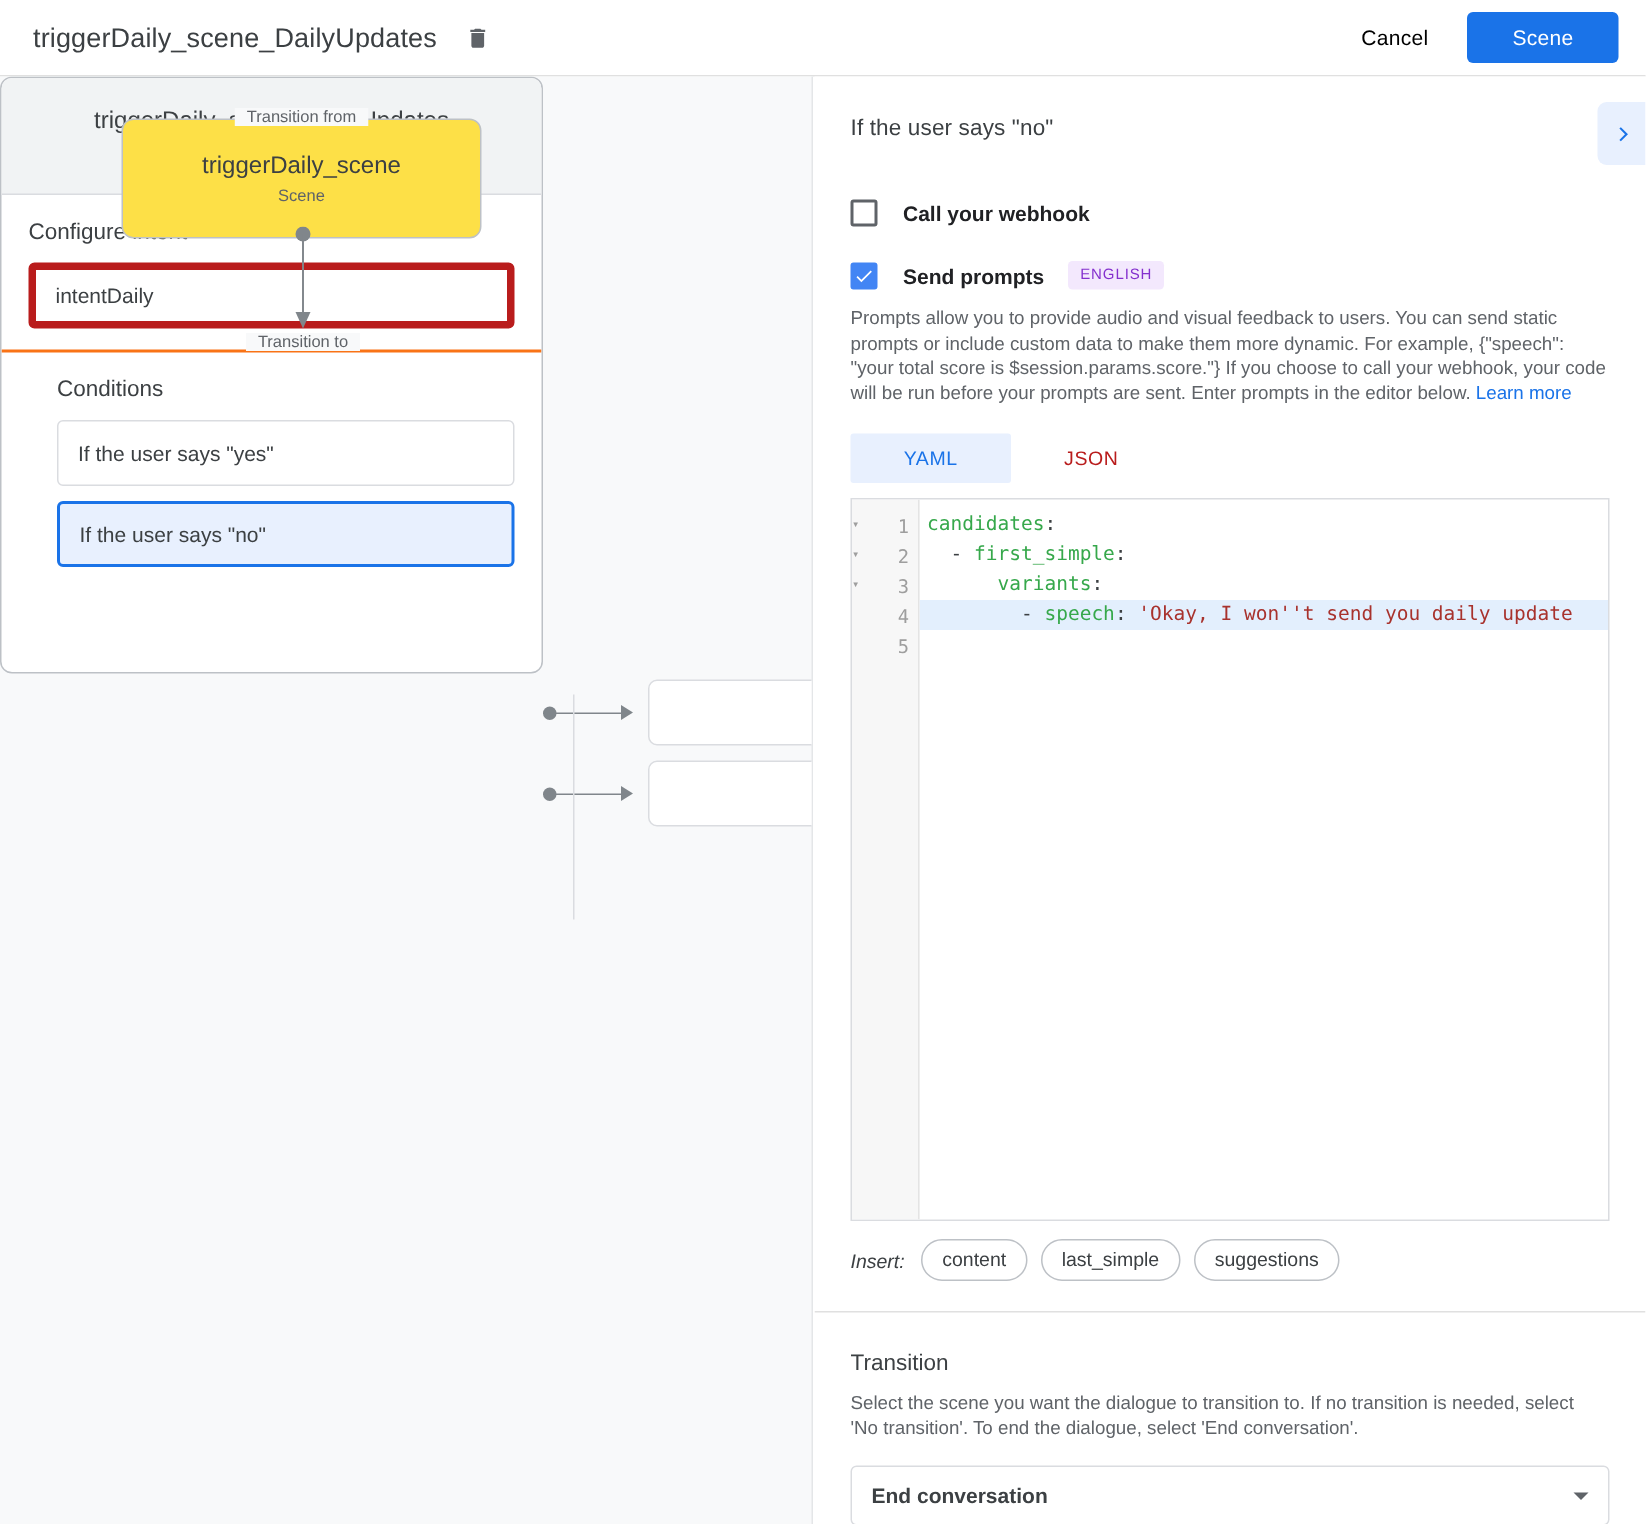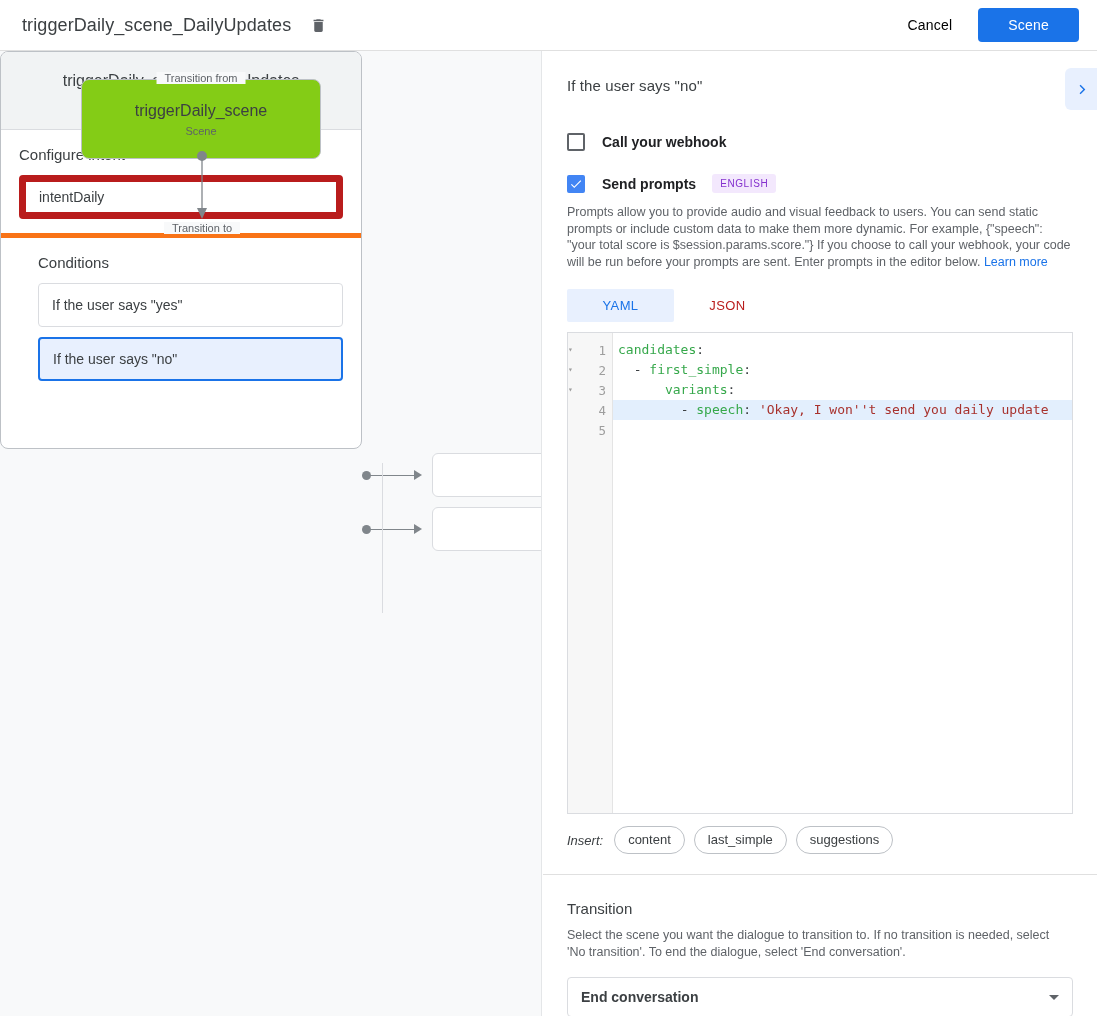--- a/index.html
+++ b/index.html
@@ -59,21 +59,21 @@
     width: 542px; height: 965px;
     background: #f8f9fa;
     border-right: 1px solid #e4e6e8;
     overflow: hidden;
   }
 
   .fieldset {
     position: absolute;
     border: 1px solid #bdc1c6;
     border-radius: 8px;
-    background: #84cc16;
+    background: #fde047;
   }
   .fieldset > legend {
     position: absolute;
     top: -8px; left: 50%; transform: translateX(-50%);
     background: #f8f9fa;
     padding: 0 8px;
     font-size: 11px;
     color: #5f6368;
     white-space: nowrap;
   }
@@ -104,25 +104,25 @@
   }
   #node-to-header {
     height: 78px; background: #f1f3f4;
     border-bottom: 1px solid #dadce0;
     padding-top: 20px;
   }
   #node-to-header .node-title { text-align: center; font-size: 16px; color: #3c4043; }
   #node-to-header .node-sub { margin-top: 6px; text-align: center; font-size: 11px; color: #5f6368; }
 
   .section-block { padding: 16px 18px 14px 18px; }
-  .section-block + .section-block { border-top: 5px solid #f97316; padding-left: 37px; }
+  .section-block + .section-block { border-top: 2px solid #f97316; padding-left: 37px; }
   .section-heading { font-size: 15px; color: #3c4043; margin-bottom: 12px; }
 
   .field-box {
-    border: 7px solid #b91c1c; border-radius: 4px;
+    border: 5px solid #b91c1c; border-radius: 4px;
     background: #ffffff;
     height: 44px; display: flex; align-items: center;
     padding: 0 13px;
     font-size: 14px; color: #3c4043;
     cursor: text;
   }
 
   .cond-box {
     border: 1px solid #dadce0; border-radius: 4px;
     background: #ffffff;

